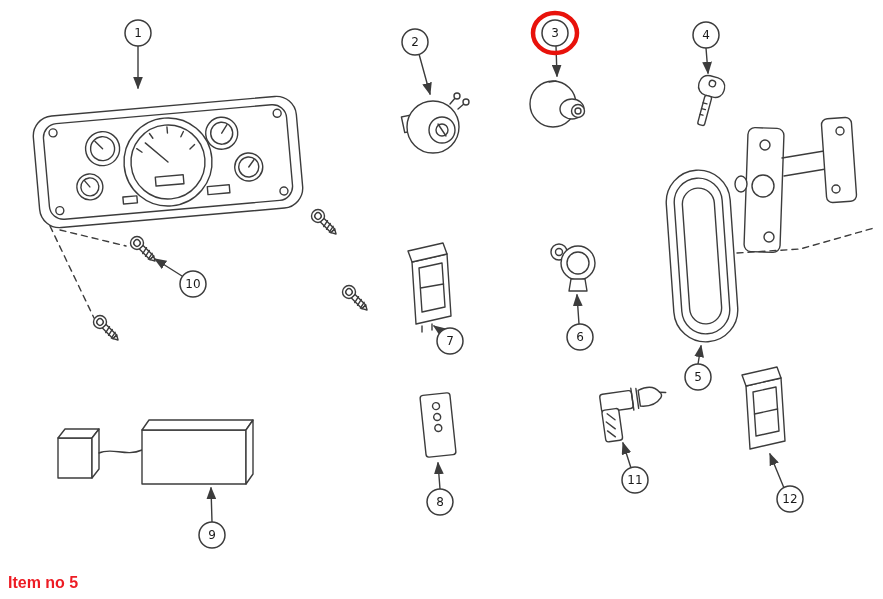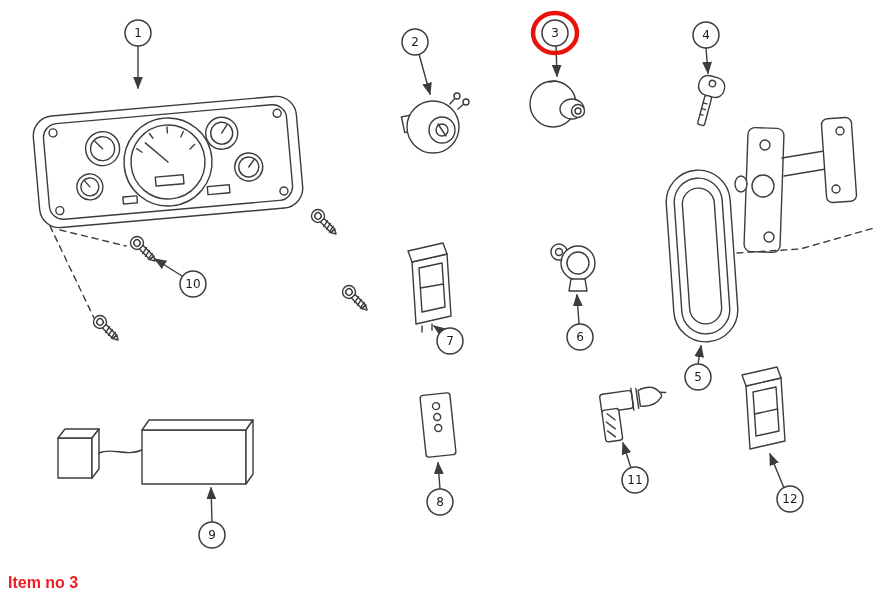--- a/index.html
+++ b/index.html
@@ -239,14 +239,14 @@
     <circle class="fw balloon" cx="635" cy="480" r="13"></circle>
     <text class="num" x="635" y="484">11</text>
   </g>
   <g>
     <line class="ln" x1="784" y1="488" x2="770" y2="454" marker-end="url(#arrow)"></line>
     <circle class="fw balloon" cx="790" cy="499" r="13"></circle>
     <text class="num" x="790" y="503">12</text>
   </g>
 </svg>
 
-<div class="caption">Item no 3</div>
+<div class="caption">Item no 5</div>
 </div>
 
 </body></html>

